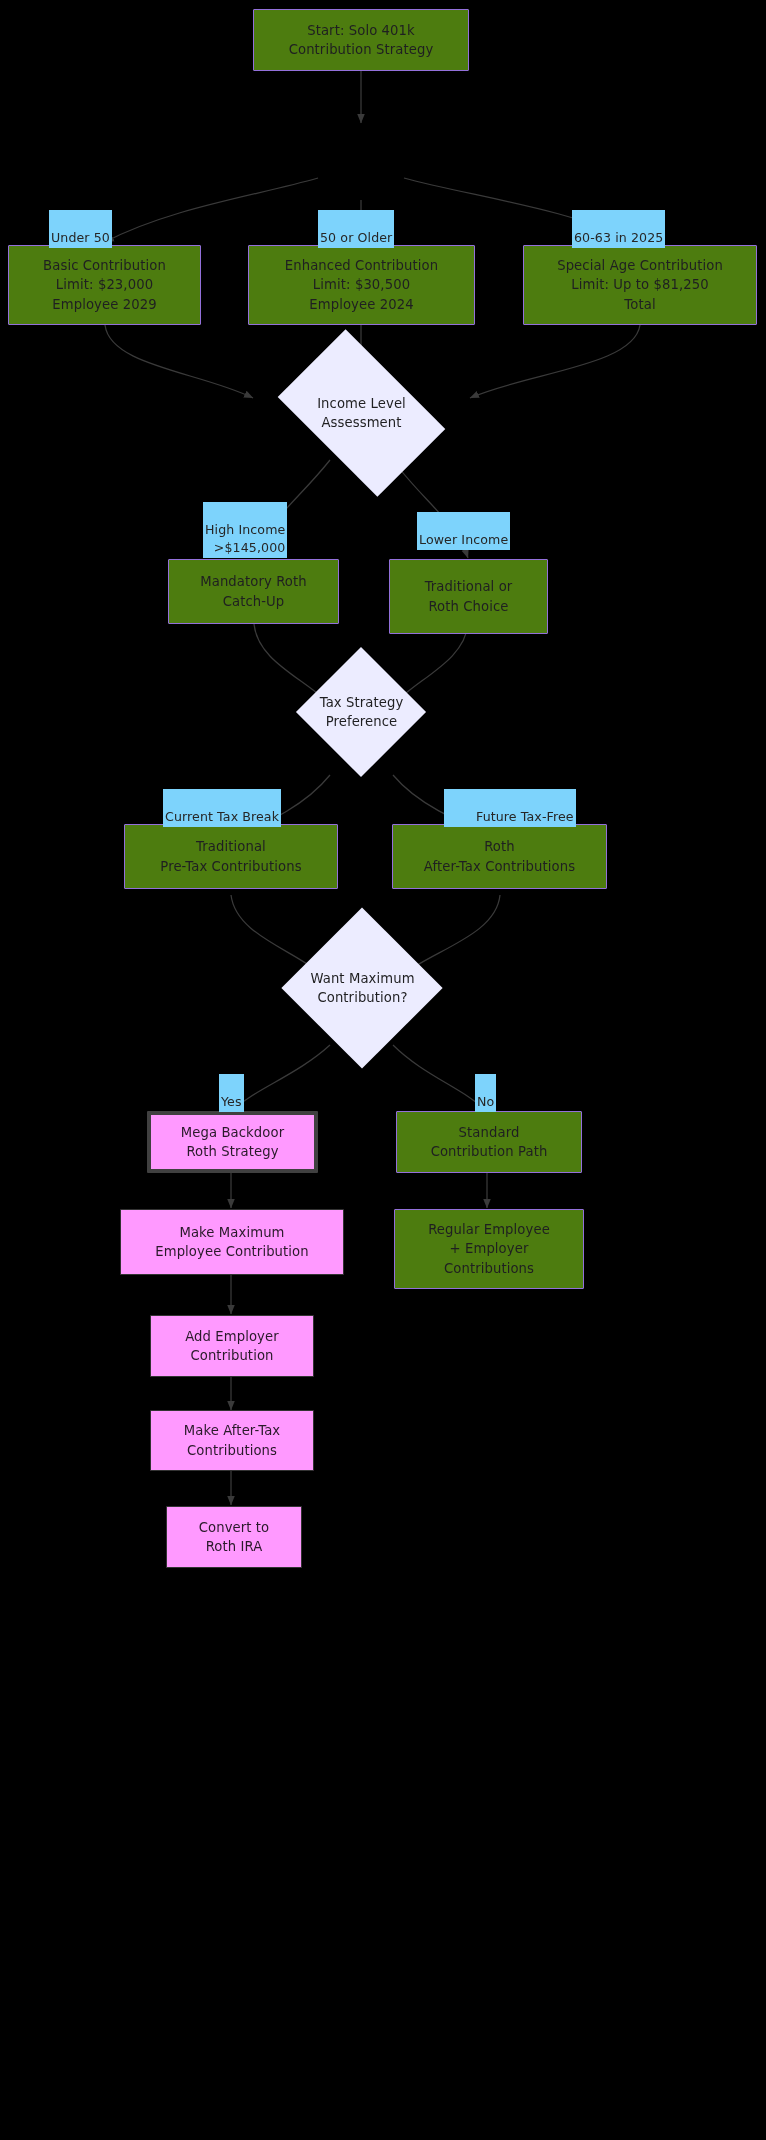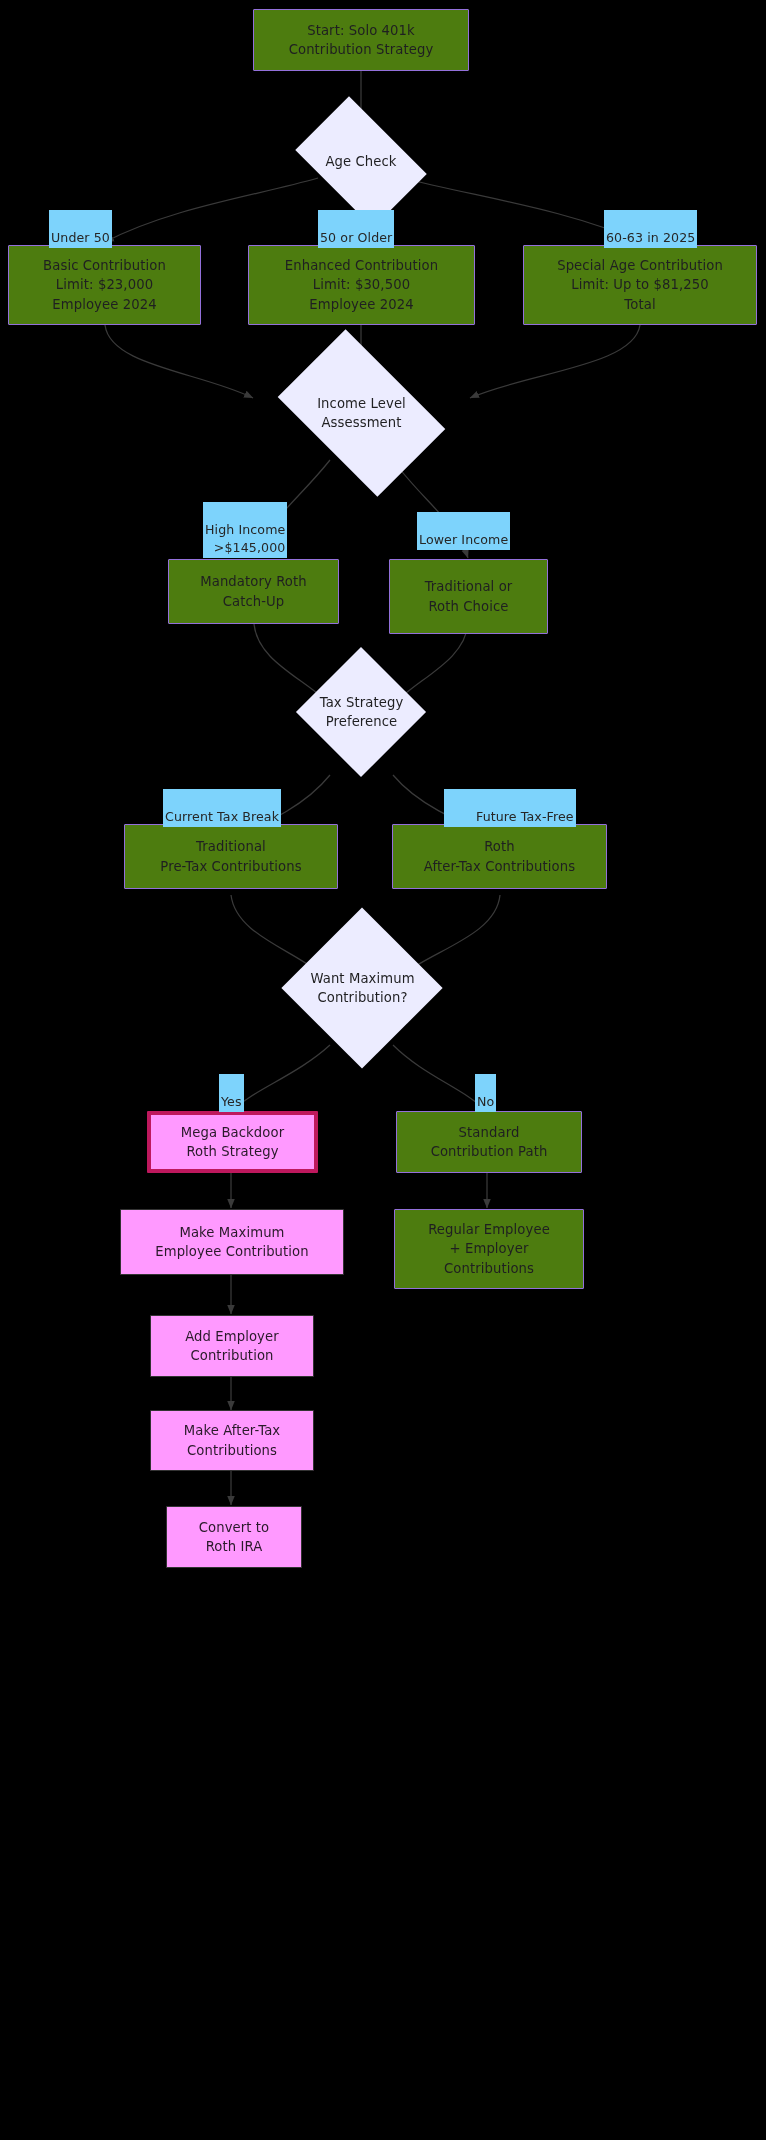--- a/index.html
+++ b/index.html
@@ -58,21 +58,21 @@
     z-index: 2;
   }
   .node.pink {
     background: #ff99ff;
     border: 1.4px solid #333333;
     border-radius: 1px;
     color: #2a1a2a;
   }
   .node.pink-thick {
     background: #ff99ff;
-    border: 4px solid #be185d;
+    border: 4px solid #404040;
     border-radius: 1px;
     color: #2a1a2a;
   }
   .edge-label {
     position: absolute;
     background: #7dd3fc;
     color: #262626;
     font-size: 12.6px;
     line-height: 1.42;
     padding: 1px 2px;
@@ -138,29 +138,25 @@
 
       <path d="M231,1471 L231,1505"></path>
     </g>
   </svg>
 
   <div class="node rect" style="left:253px; top:9px; width:216px; height:62px;">
     <span>Start: Solo 401k
 Contribution Strategy</span>
   </div>
 
-  <div class="node diamond-wrap" style="left:306px; top:124px; width:110px; height:76px;">
-    <span class="diamond-shape"></span>
-    <span class="diamond-label">Age Check</span>
-  </div>
 
   <div class="node rect" style="left:8px; top:245px; width:193px; height:80px;">
     <span>Basic Contribution
 Limit: $23,000
-Employee 2024</span>
+Employee 2029</span>
   </div>
 
   <div class="node rect" style="left:248px; top:245px; width:227px; height:80px;">
     <span>Enhanced Contribution
 Limit: $30,500
 Employee 2024</span>
   </div>
 
   <div class="node rect" style="left:523px; top:245px; width:234px; height:80px;">
     <span>Special Age Contribution
@@ -243,21 +239,21 @@
   </div>
 
   <div class="edge-label" style="left:49px; top:210px;">
     <span>Under 50</span>
   </div>
 
   <div class="edge-label" style="left:318px; top:210px;">
     <span>50 or Older</span>
   </div>
 
-  <div class="edge-label" style="left:604px; top:210px;">
+  <div class="edge-label" style="left:572px; top:210px;">
     <span>60-63 in 2025</span>
   </div>
 
   <div class="edge-label" style="left:203px; top:502px;">
     <span>High Income
 &gt;$145,000</span>
   </div>
 
   <div class="edge-label" style="left:417px; top:512px;">
     <span>Lower Income</span>

